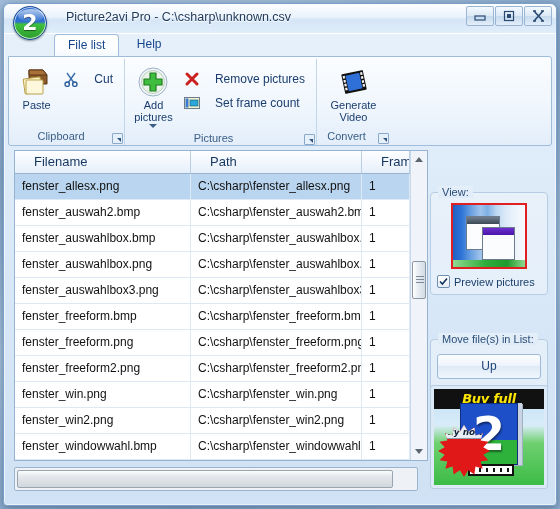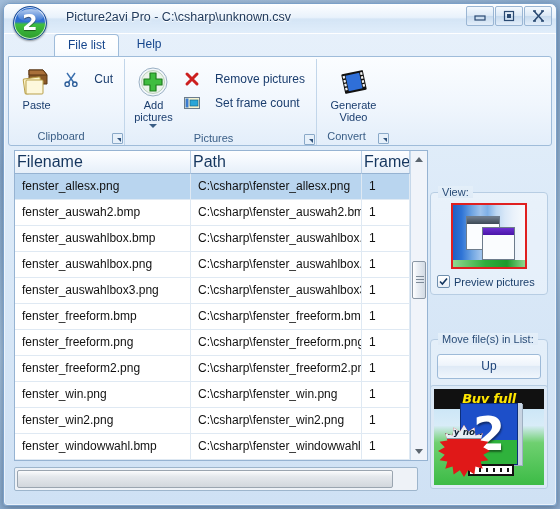--- a/index.html
+++ b/index.html
@@ -122,21 +122,21 @@
   #listwrap {
     position: absolute; left: 6px; top: 6px; width: 414px; bottom: 34px;
     background: #ffffff; border: 1px solid #96b3d2;
     display: flex; overflow: hidden;
   }
   #listcols { flex: 1; display: flex; flex-direction: column; overflow: hidden; }
   #hdr { display: flex; height: 23px; flex: none; }
   #hdr .hcell {
     background: linear-gradient(180deg,#fdfeff 0%, #f2f7fd 50%, #e6eff9 100%);
     border-right: 1px solid #b9cfe6; border-bottom: 1px solid #96b3d2;
-    font-size: 16px; color: #15365e; line-height: 22px; padding-left: 2px;
+    font-size: 13px; color: #15365e; line-height: 22px; padding-left: 19px;
     overflow: hidden; white-space: nowrap;
   }
   #rows { flex: 1; overflow: hidden; }
   .row { display: flex; height: 26px; border-bottom: 1px solid #dfe9f3; }
   .row.sel { background: #b9d5ef; }
   .row .cell {
     font-size: 12px; color: #111; line-height: 25px; padding-left: 7px;
     border-right: 1px solid #dfe9f3; overflow: hidden; white-space: nowrap; text-overflow: clip;
   }
   .c-name { width: 176px; flex: none; }

